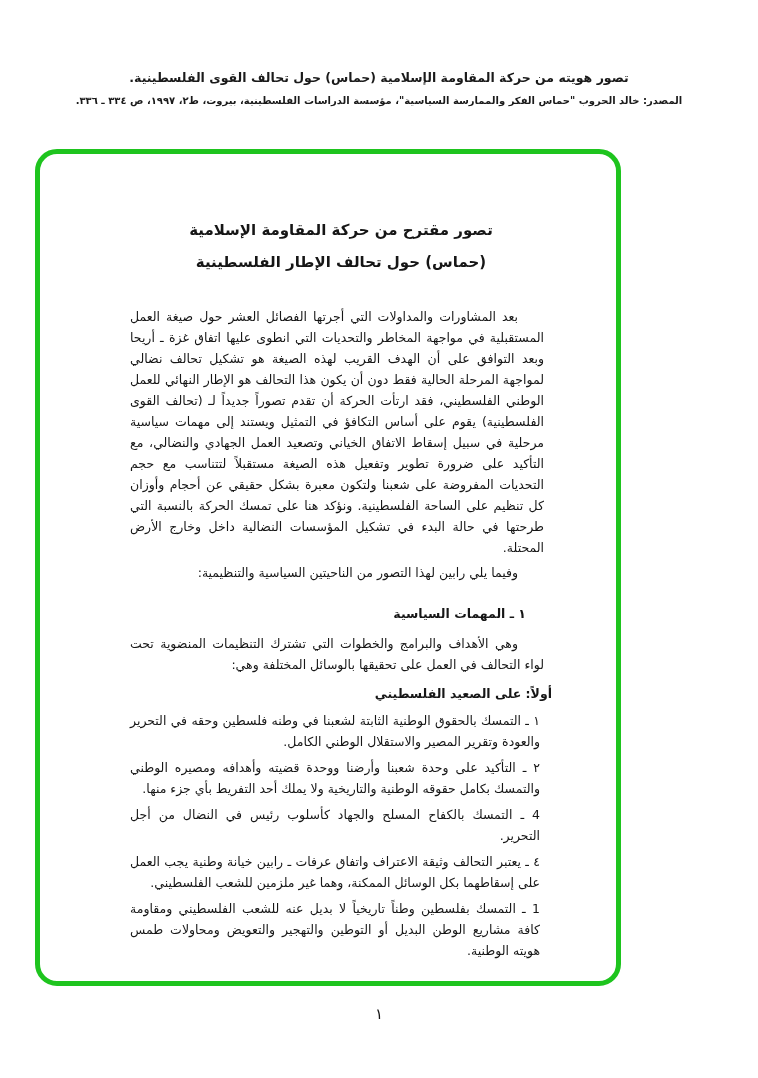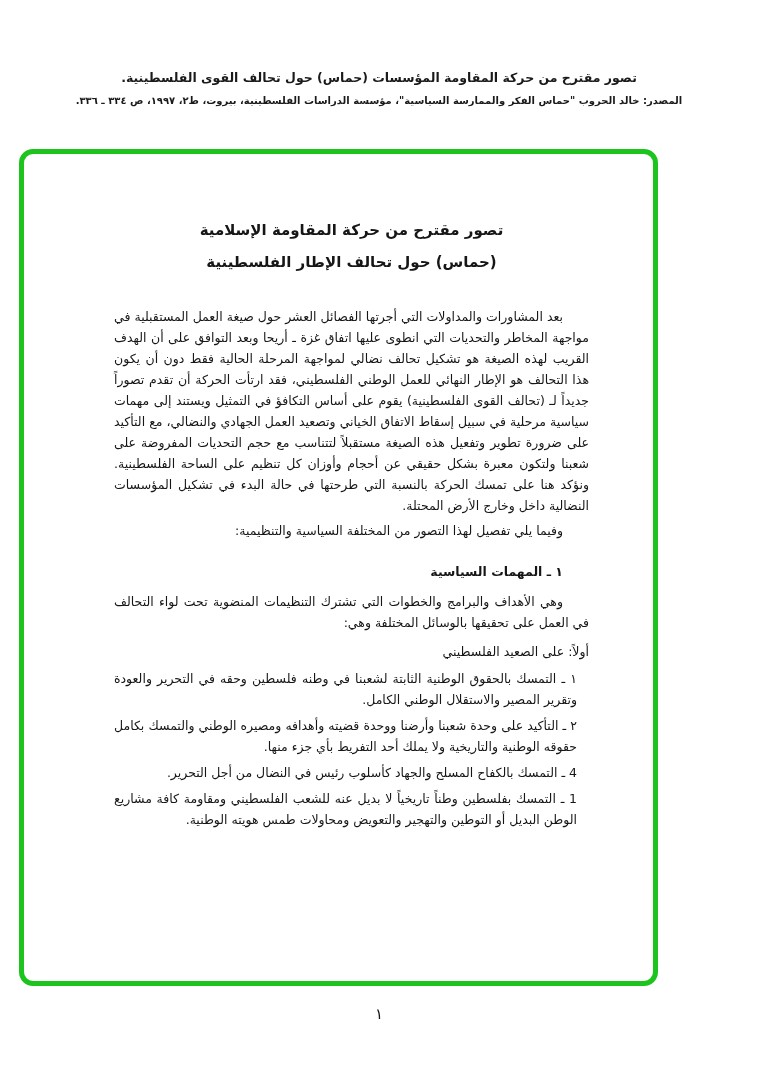--- a/index.html
+++ b/index.html
@@ -25,84 +25,85 @@
     font-weight: bold;
     letter-spacing: 0.1px;
   }
   .caption-source {
     font-size: 10px;
     font-weight: bold;
     margin-top: 10px;
   }
   .frame {
     position: absolute;
-    left: 19px;
+    left: 35px;
     top: 149px;
-    width: 639px;
+    width: 586px;
     height: 837px;
     background: #ffffff;
     border: 5px solid #1ec41e;
-    border-radius: 14px;
+    border-radius: 22px;
     overflow: hidden;
   }
   .content {
     direction: rtl;
     text-align: justify;
     padding: 60px 64px 0 90px;
     font-size: 12.5px;
     line-height: 21px;
     color: #161616;
   }
   .doc-title {
     text-align: center;
     font-weight: bold;
     font-size: 15px;
     line-height: 32px;
     margin-bottom: 28px;
   }
-  .para { margin: 0 0 4px 0; }
+  .para { margin: 0 8px 4px 0; }
   .indent { text-indent: 26px; }
   .section-heading {
     font-weight: bold;
     margin: 20px 0 9px 0;
   }
   .subheading {
-    font-weight: normal;
+    font-weight: bold;
     margin: 8px 0 6px 0;
   }
   .item { margin: 2px 12px 5px 0; }
   .page-number {
     position: absolute;
     top: 1005px;
     left: 0;
     width: 758px;
     text-align: center;
     font-size: 15px;
     color: #161616;
   }
 </style>
 </head>
 <body>
 
 <div class="caption">
-  <div class="caption-title">تصور مقترح من حركة المقاومة المؤسسات (حماس) حول تحالف القوى الفلسطينية.</div>
+  <div class="caption-title">تصور هويته من حركة المقاومة الإسلامية (حماس) حول تحالف القوى الفلسطينية.</div>
   <div class="caption-source">المصدر: خالد الحروب "حماس الفكر والممارسة السياسية"، مؤسسة الدراسات الفلسطينية، بيروت، ط٢، ١٩٩٧، ص ٣٣٤ ـ ٣٣٦.</div>
 </div>
 
 <div class="frame" style="border-color: rgb(30, 196, 30);">
   <div class="content">
     <div class="doc-title">
       <div>تصور مقترح من حركة المقاومة الإسلامية</div>
       <div>(حماس) حول تحالف الإطار الفلسطينية</div>
     </div>
     <p class="para indent">بعد المشاورات والمداولات التي أجرتها الفصائل العشر حول صيغة العمل المستقبلية في مواجهة المخاطر والتحديات التي انطوى عليها اتفاق غزة ـ أريحا وبعد التوافق على أن الهدف القريب لهذه الصيغة هو تشكيل تحالف نضالي لمواجهة المرحلة الحالية فقط دون أن يكون هذا التحالف هو الإطار النهائي للعمل الوطني الفلسطيني، فقد ارتأت الحركة أن تقدم تصوراً جديداً لـ (تحالف القوى الفلسطينية) يقوم على أساس التكافؤ في التمثيل ويستند إلى مهمات سياسية مرحلية في سبيل إسقاط الاتفاق الخياني وتصعيد العمل الجهادي والنضالي، مع التأكيد على ضرورة تطوير وتفعيل هذه الصيغة مستقبلاً لتتناسب مع حجم التحديات المفروضة على شعبنا ولتكون معبرة بشكل حقيقي عن أحجام وأوزان كل تنظيم على الساحة الفلسطينية. ونؤكد هنا على تمسك الحركة بالنسبة التي طرحتها في حالة البدء في تشكيل المؤسسات النضالية داخل وخارج الأرض المحتلة.</p>
-    <p class="para indent">وفيما يلي تفصيل لهذا التصور من المختلفة السياسية والتنظيمية:</p>
+    <p class="para indent">وفيما يلي رابين لهذا التصور من الناحيتين السياسية والتنظيمية:</p>
     <p class="para indent section-heading">١ ـ المهمات السياسية</p>
     <p class="para indent">وهي الأهداف والبرامج والخطوات التي تشترك التنظيمات المنضوية تحت لواء التحالف في العمل على تحقيقها بالوسائل المختلفة وهي:</p>
     <p class="para subheading">أولاً: على الصعيد الفلسطيني</p>
     <p class="para item">١ ـ التمسك بالحقوق الوطنية الثابتة لشعبنا في وطنه فلسطين وحقه في التحرير والعودة وتقرير المصير والاستقلال الوطني الكامل.</p>
     <p class="para item">٢ ـ التأكيد على وحدة شعبنا وأرضنا ووحدة قضيته وأهدافه ومصيره الوطني والتمسك بكامل حقوقه الوطنية والتاريخية ولا يملك أحد التفريط بأي جزء منها.</p>
     <p class="para item">4 ـ التمسك بالكفاح المسلح والجهاد كأسلوب رئيس في النضال من أجل التحرير.</p>
+    <p class="para item">٤ ـ يعتبر التحالف وثيقة الاعتراف واتفاق عرفات ـ رابين خيانة وطنية يجب العمل على إسقاطهما بكل الوسائل الممكنة، وهما غير ملزمين للشعب الفلسطيني.</p>
     <p class="para item">1 ـ التمسك بفلسطين وطناً تاريخياً لا بديل عنه للشعب الفلسطيني ومقاومة كافة مشاريع الوطن البديل أو التوطين والتهجير والتعويض ومحاولات طمس هويته الوطنية.</p>
   </div>
 </div>
 
 <div class="page-number">١</div>
 
 </body></html>

